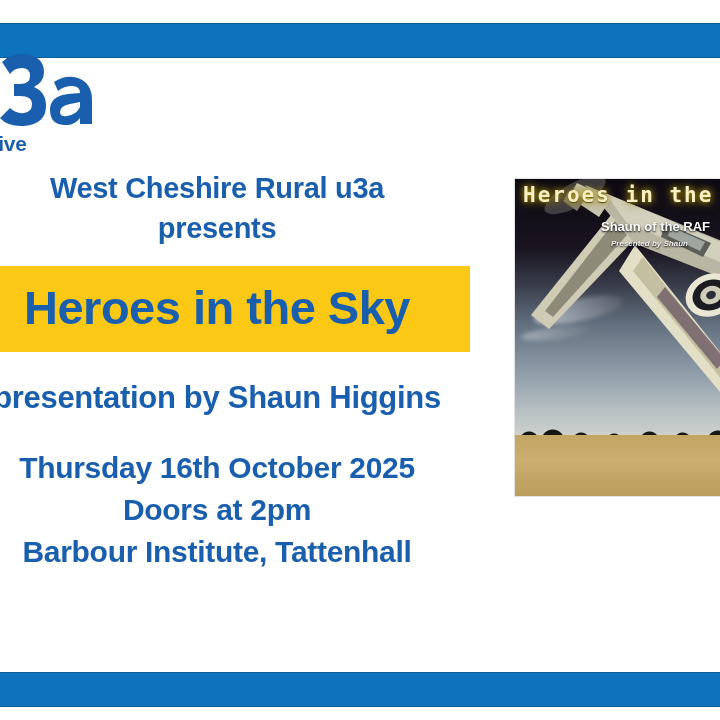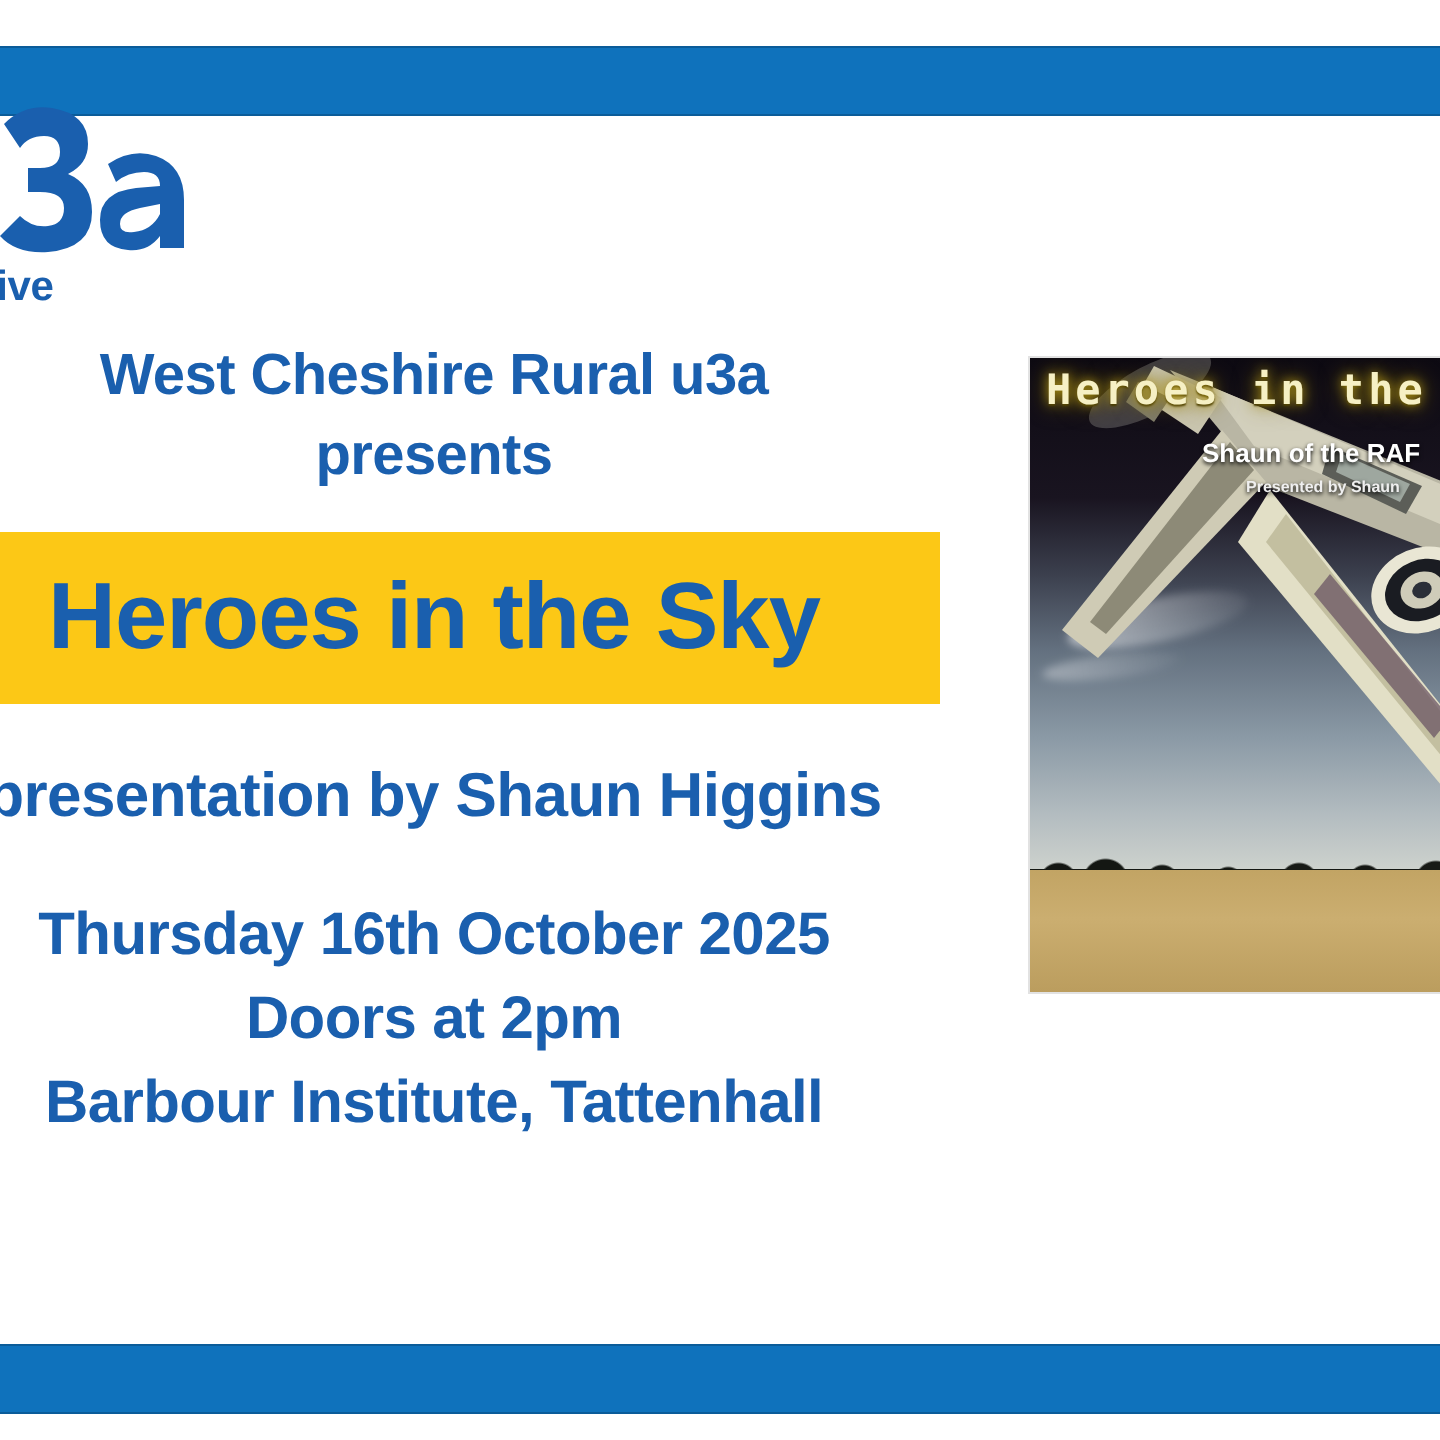--- a/index.html
+++ b/index.html
@@ -214,23 +214,24 @@
     top: 40px;
     font-family: "Liberation Sans", sans-serif;
     font-weight: bold;
     font-size: 13px;
     color: #ffffff;
     text-shadow: 0 1px 2px #000;
     white-space: nowrap;
   }
   .art-credit {
     position: absolute;
-    left: 108px;
+    left: 96px;
     top: 60px;
     font-family: "Liberation Sans", sans-serif;
+    font-style: italic;
     font-weight: bold;
     font-size: 8px;
     color: #efefef;
     text-shadow: 0 1px 2px #000;
     white-space: nowrap;
   }
 </style>
 </head>
 <body>
 

